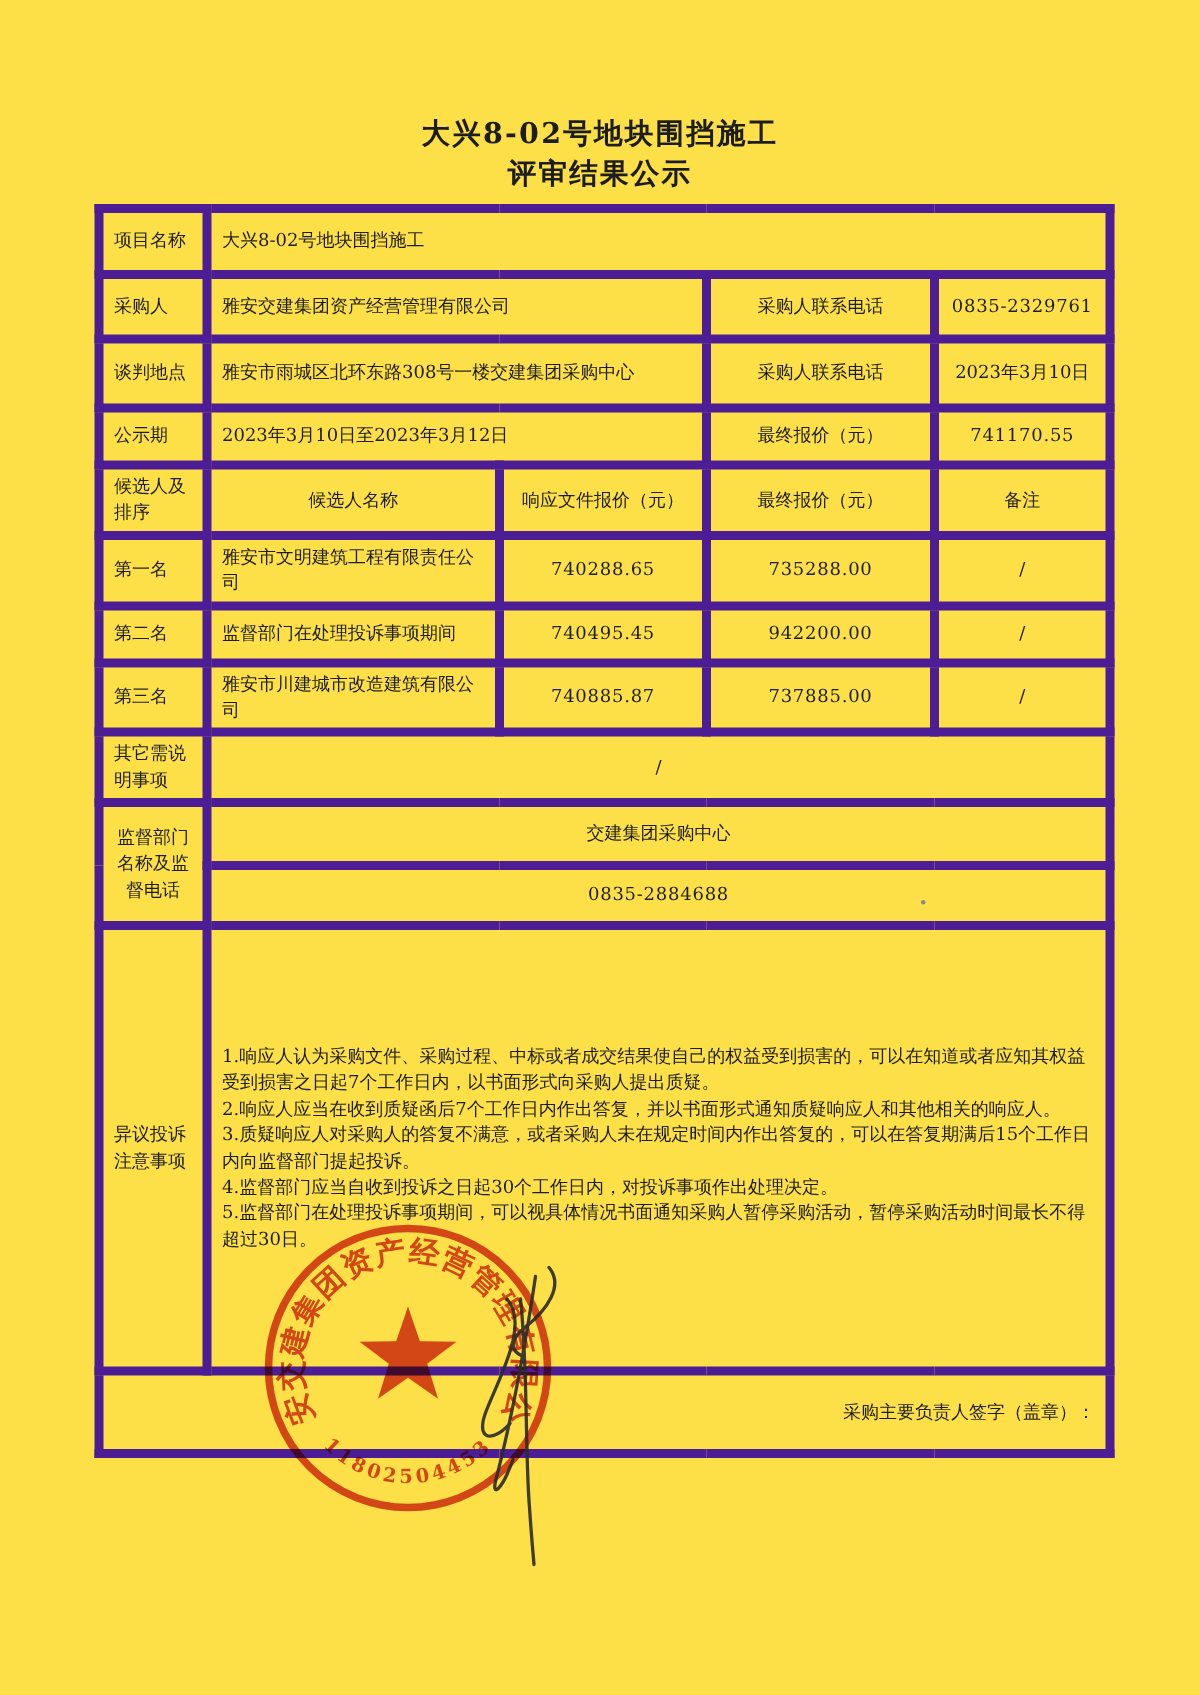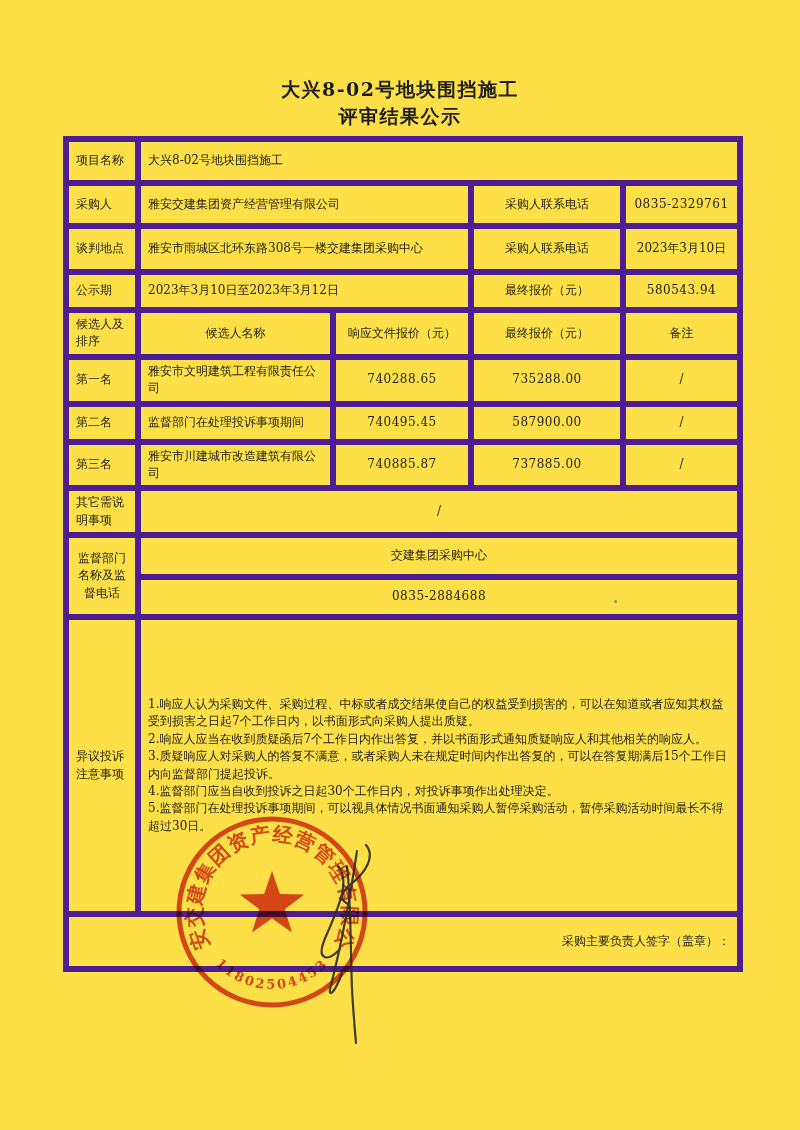--- a/index.html
+++ b/index.html
@@ -85,41 +85,41 @@
       <tr style="height:46px">
         <td class="l">谈判地点</td>
         <td class="l" colspan="2">雅安市雨城区北环东路308号一楼交建集团采购中心</td>
         <td class="c">采购人联系电话</td>
         <td class="c">2023年3月10日</td>
       </tr>
       <tr style="height:38px">
         <td class="l">公示期</td>
         <td class="l" colspan="2">2023年3月10日至2023年3月12日</td>
         <td class="c">最终报价（元）</td>
-        <td class="c num">580543.94</td>
+        <td class="c num">741170.55</td>
       </tr>
       <tr style="height:36px">
         <td class="l">候选人及排序</td>
         <td class="c">候选人名称</td>
         <td class="c">响应文件报价（元）</td>
         <td class="c">最终报价（元）</td>
         <td class="c">备注</td>
       </tr>
       <tr style="height:46px">
         <td class="l">第一名</td>
         <td class="l">雅安市文明建筑工程有限责任公司</td>
         <td class="c num">740288.65</td>
         <td class="c num">735288.00</td>
         <td class="c">/</td>
       </tr>
       <tr style="height:38px">
         <td class="l">第二名</td>
         <td class="l">监督部门在处理投诉事项期间</td>
         <td class="c num">740495.45</td>
-        <td class="c num">587900.00</td>
+        <td class="c num">942200.00</td>
         <td class="c">/</td>
       </tr>
       <tr style="height:38px">
         <td class="l">第三名</td>
         <td class="l">雅安市川建城市改造建筑有限公司</td>
         <td class="c num">740885.87</td>
         <td class="c num">737885.00</td>
         <td class="c">/</td>
       </tr>
       <tr style="height:37px">

